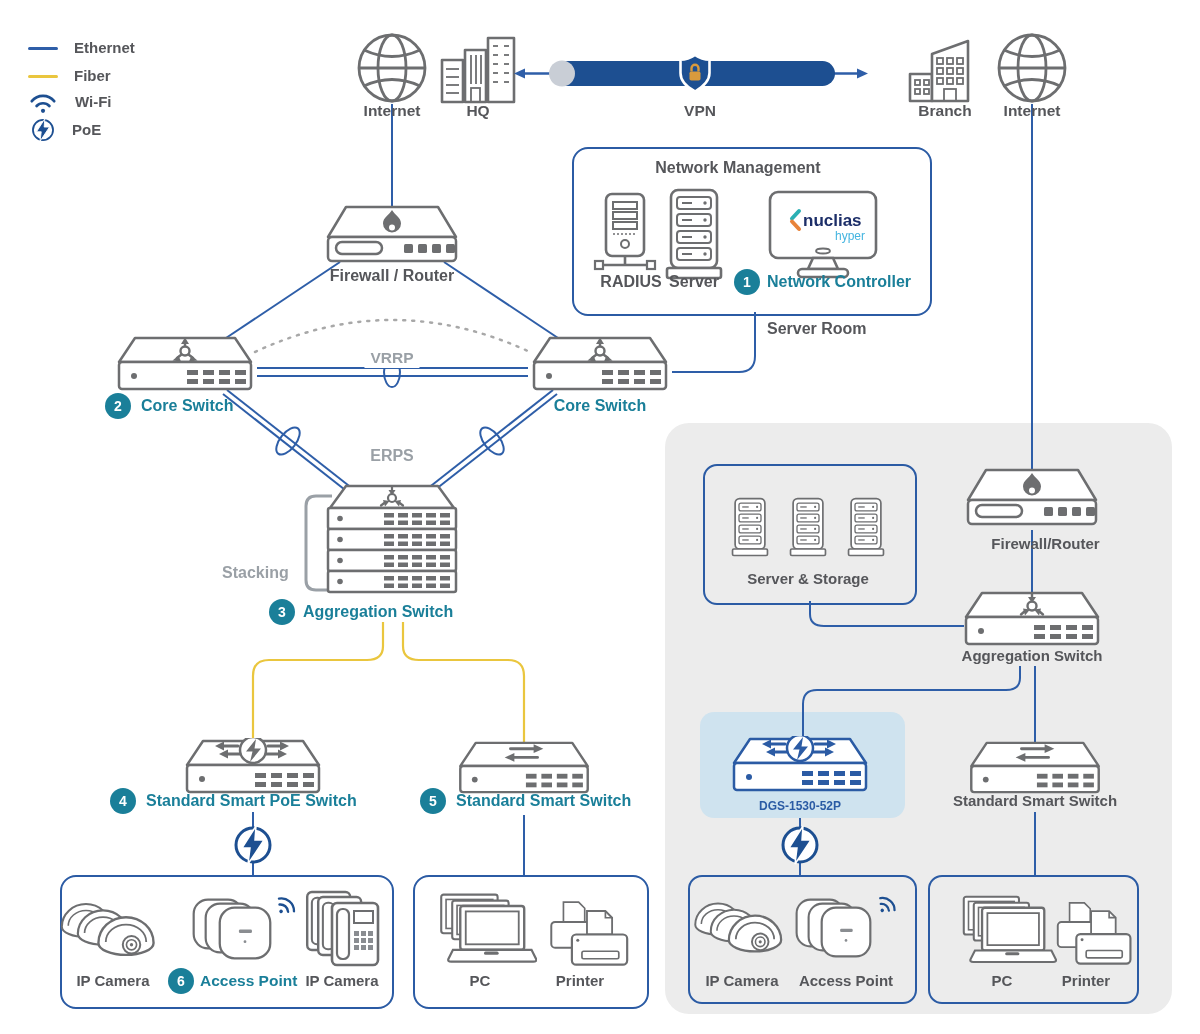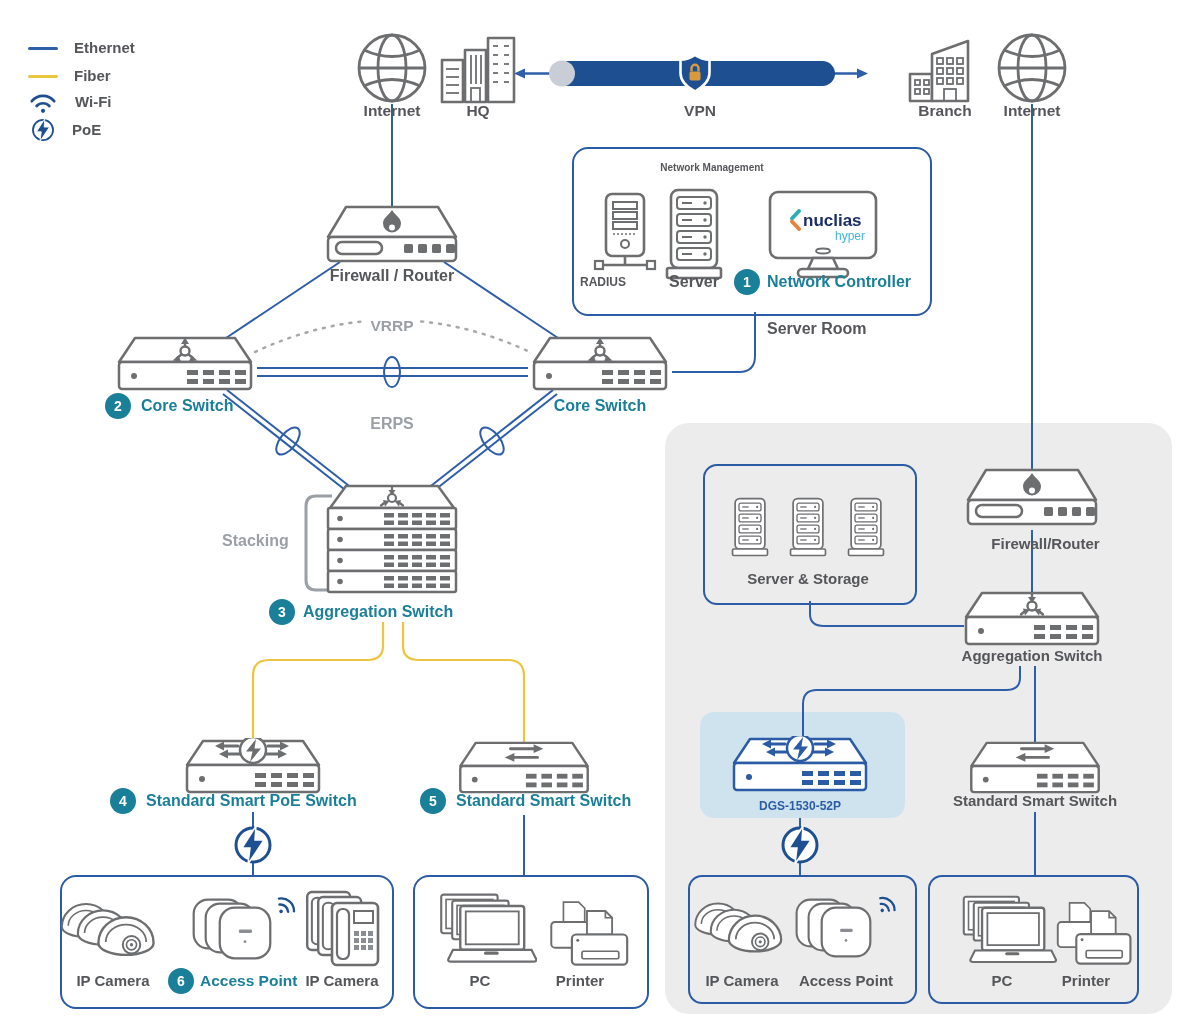--- a/index.html
+++ b/index.html
@@ -1,21 +1,21 @@
 <!DOCTYPE html>
 <html><head>
 <meta charset="utf-8">
 <style>
   html,body{margin:0;padding:0;background:#fff;}
   body{width:1200px;height:1034px;position:relative;font-family:"Liberation Sans",sans-serif;overflow:hidden;}
   .lbl{position:absolute;white-space:nowrap;font-size:15.5px;font-weight:700;color:#55565a;line-height:20px;}
   .ctr{transform:translateX(-50%);}
   .teal{color:#1a7f99;font-size:16px;}
   .blue{color:#2b5ba4;font-size:12px;}
-  .muted{color:#9aa0a6;}
+  .muted{color:#9aa0a6;margin-top:32px;}
   .sm{font-size:15px;}
   .badge{position:absolute;width:26px;height:26px;border-radius:50%;background:#1a7f99;color:#fff;
          font-size:14px;font-weight:700;display:flex;align-items:center;justify-content:center;z-index:6;}
   .box{position:absolute;border:2px solid #2b5ba4;border-radius:16px;background:transparent;z-index:1;}
   .panel{position:absolute;background:#ececec;border-radius:24px;z-index:0;}
   .hl{position:absolute;background:#cfe3ef;border-radius:14px;z-index:1;}
   svg.icon{position:absolute;z-index:3;}
   svg.wires{position:absolute;left:0;top:0;z-index:2;}
   .lbl{z-index:5;}
   .vrrp-bg{background:#fff;padding:0 6px;}
@@ -467,31 +467,31 @@
 <svg class="icon" style="left:996px;top:32px;color:#6d6e70;" width="72" height="72">
     <use href="#glb"></use>
   </svg>
 
 <div class="lbl ctr" style="left:392px;top:101px;">Internet</div>
 <div class="lbl ctr" style="left:478px;top:101px;">HQ</div>
 <div class="lbl ctr" style="left:700px;top:101px;">VPN</div>
 <div class="lbl ctr" style="left:945px;top:101px;">Branch</div>
 <div class="lbl ctr" style="left:1032px;top:101px;">Internet</div>
 
-<div class="lbl ctr" style="left:712px;top:158px;font-size:10px;">Network Management</div>
+<div class="lbl ctr" style="left:738px;top:158px;font-size:16px;">Network Management</div>
 <svg class="icon" style="left:590px;top:192px;color:#6d6e70;" width="70" height="90">
     <use href="#twr"></use>
   </svg>
 <svg class="icon" style="left:660px;top:188px;color:#6d6e70;" width="68" height="95">
     <use href="#rack"></use>
   </svg>
 <svg class="icon" style="left:768px;top:190px;color:#6d6e70;" width="110" height="92">
     <use href="#mon"></use>
   </svg>
-<div class="lbl ctr" style="left:603px;top:272px;font-size:12px;">RADIUS</div>
+<div class="lbl ctr" style="left:631px;top:272px;font-size:16px;">RADIUS</div>
 <div class="lbl ctr" style="left:694px;top:272px;font-size:16px;">Server</div>
 <div class="badge" style="left:734px;top:269px;">1</div>
 <div class="lbl teal" style="left:767px;top:272px;">Network Controller</div>
 <div class="lbl" style="left:767px;top:319px;font-size:16px;">Server Room</div>
 
 <svg class="icon" style="left:322px;top:205px;color:#6d6e70;" width="140" height="62">
     <use href="#fwb"></use>
   </svg>
 <div class="lbl ctr" style="left:392px;top:266px;font-size:16px;">Firewall / Router</div>
 

